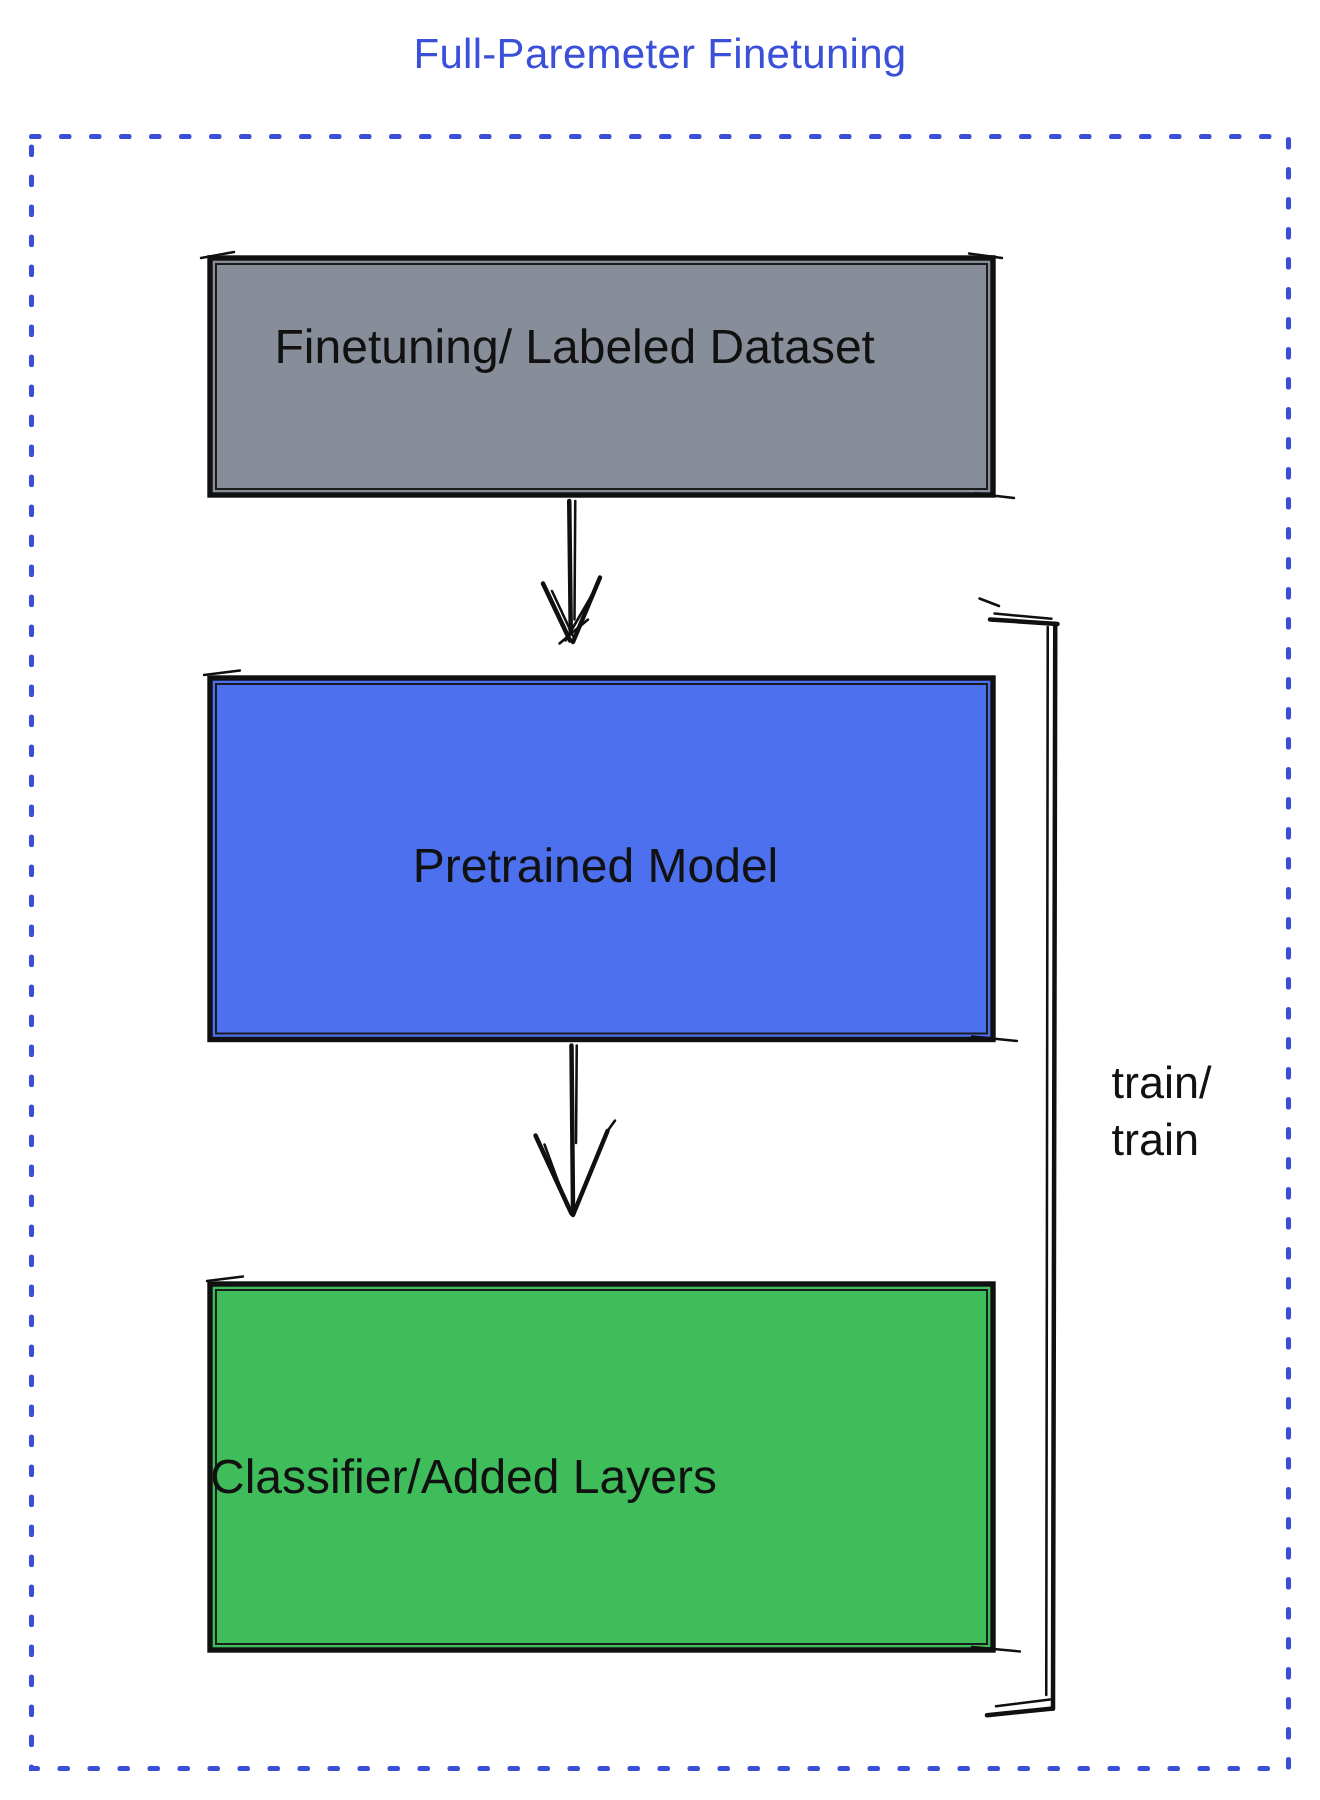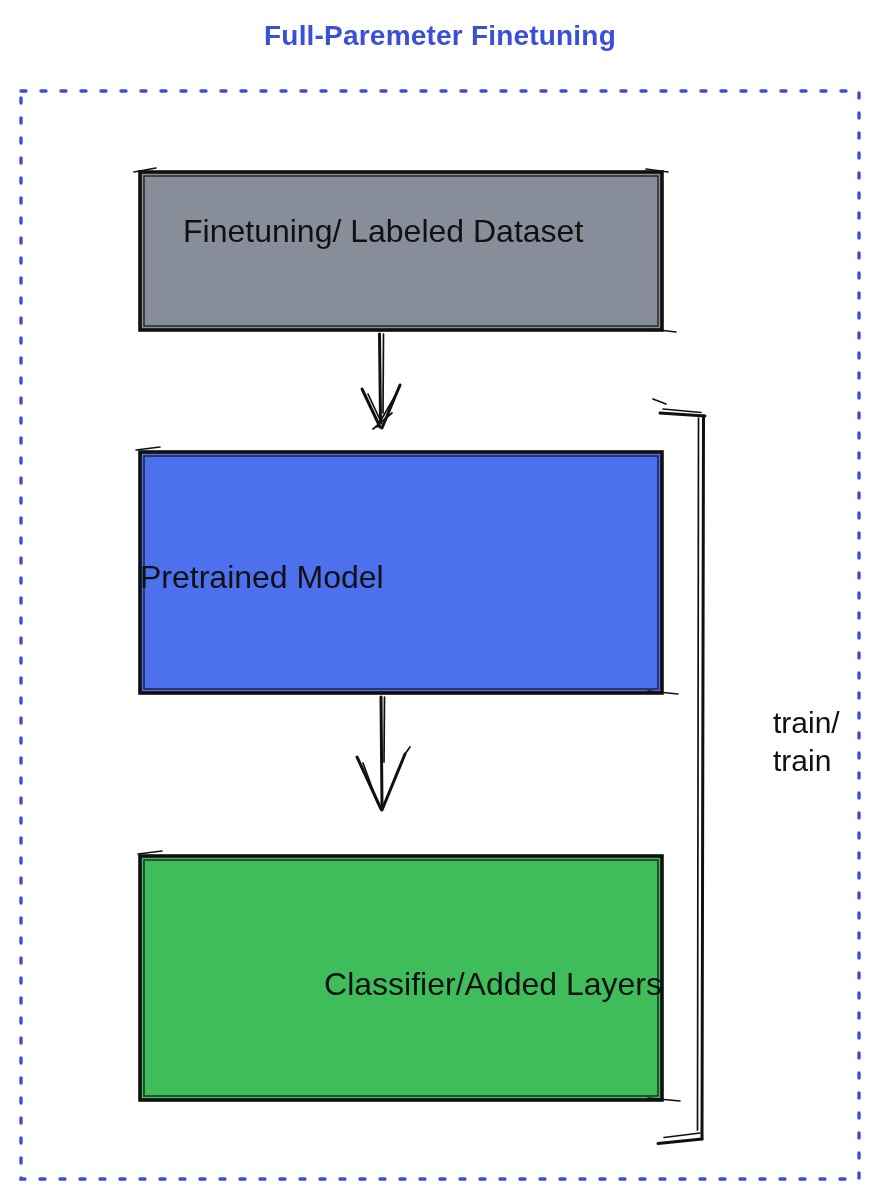--- a/index.html
+++ b/index.html
@@ -20,55 +20,55 @@
     left: 0;
     top: 0;
   }
   .diagram-title {
     position: absolute;
     left: 0;
     top: 20px;
     width: 880px;
     text-align: center;
     font-size: 28px;
-    font-weight: 700;
+    font-weight: 400;
     color: #3A50D9;
     letter-spacing: 0.2px;
   }
   .box-label {
     position: absolute;
     font-size: 32px;
     color: #111111;
     white-space: nowrap;
     line-height: 30px;
   }
   .dataset-label {
     left: 183px;
     top: 216px;
   }
   .pretrained-label {
     left: 140px;
     top: 562px;
     width: 514px;
+    text-align: center;
   }
   .classifier-label {
     left: 140px;
     top: 969px;
     width: 522px;
-    text-align: right;
+    text-align: left;
   }
   .bracket-label {
     position: absolute;
     left: 741px;
     top: 704px;
     font-size: 30px;
     line-height: 38px;
     color: #111111;
     white-space: nowrap;
-    margin-left: 32px;
   }
 </style>
 </head>
 <body>
 
 <div class="canvas">
 
   <svg width="880" height="1200" viewBox="0 0 880 1200">
 
     <rect x="21" y="91" width="838" height="1088" fill="none" stroke-width="3.4" stroke-dasharray="5 15" stroke-linecap="round" stroke="#3A4ED6"></rect>

